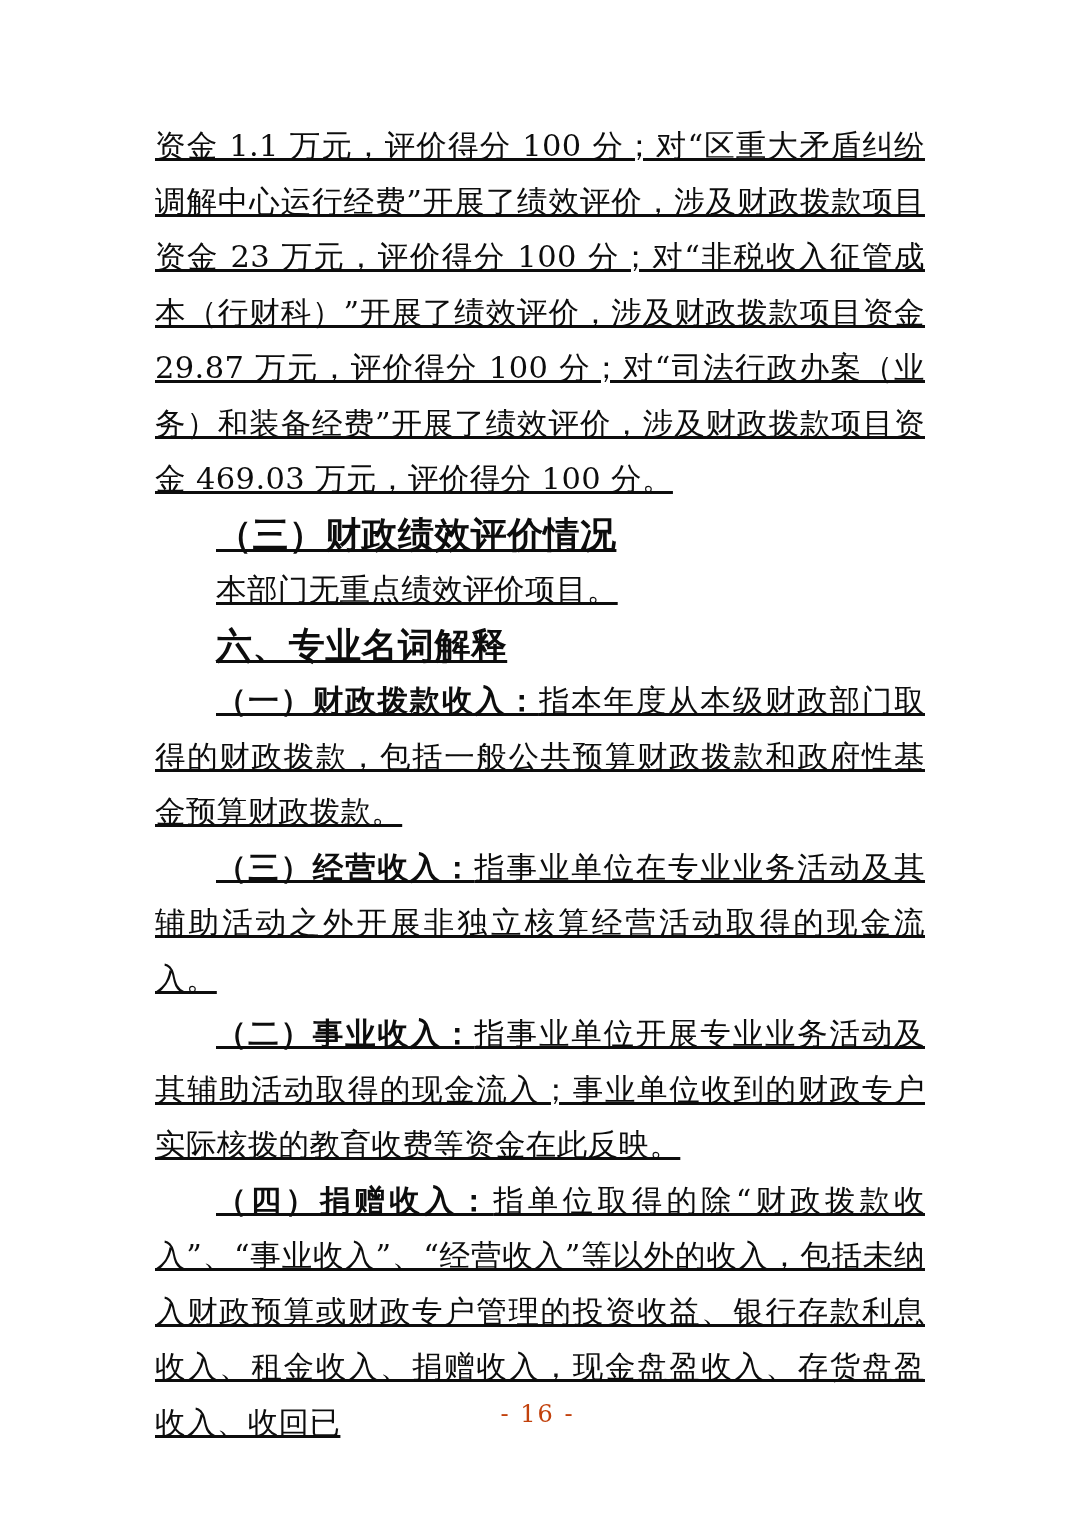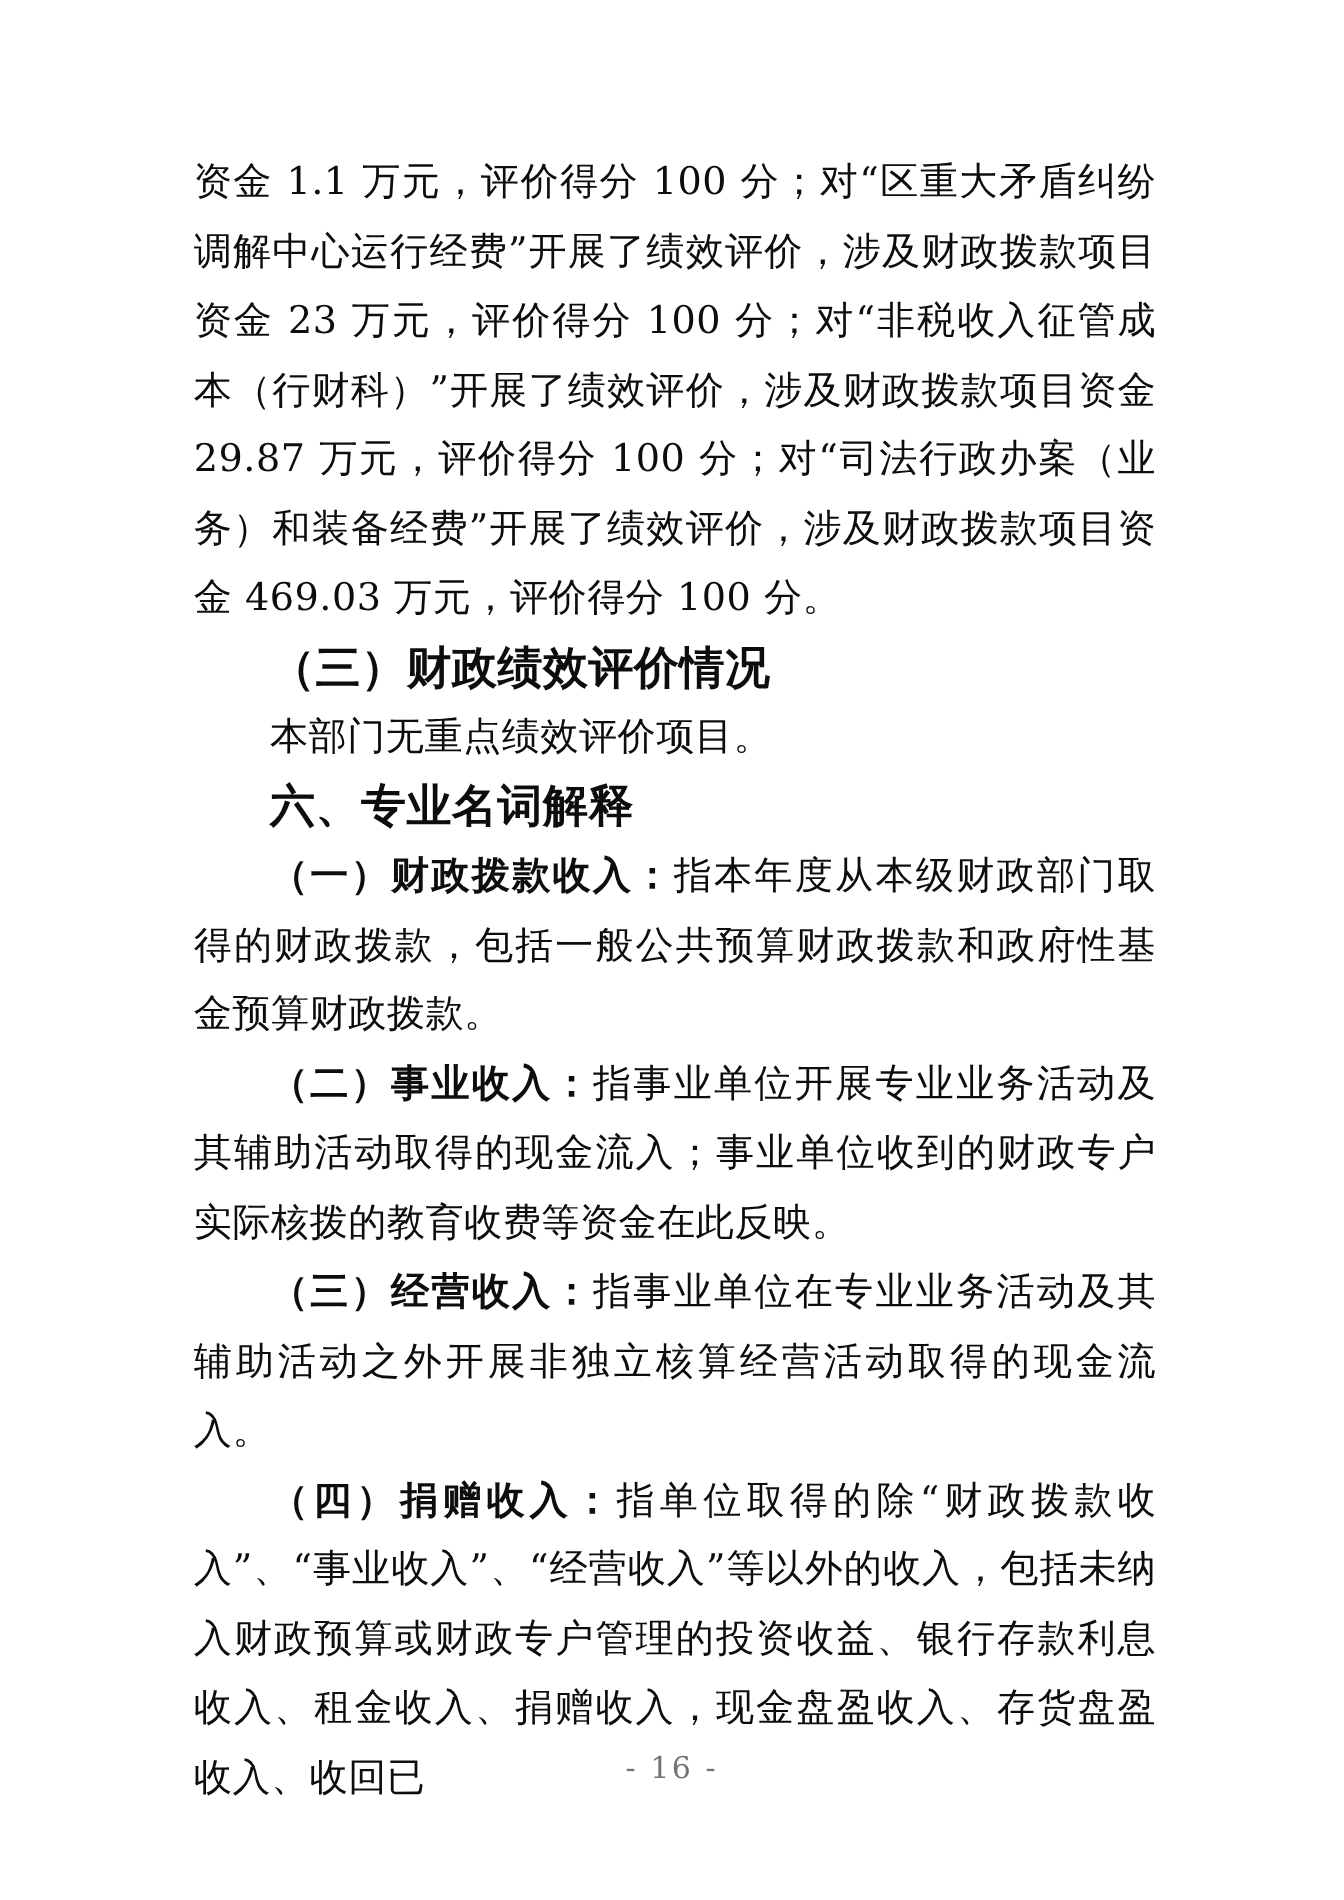--- a/index.html
+++ b/index.html
@@ -24,20 +24,21 @@
     top: 118px;
     width: 770px;
   }
   p {
     margin: 0;
     font-size: 30.5px;
     line-height: 55.5px;
     text-align: justify;
     text-justify: inter-ideograph;
     letter-spacing: 0.4px;
+    text-decoration: underline;
   }
   p.indent {
     text-indent: 61px;
   }
   .heading {
     margin: 0;
     font-size: 36px;
     line-height: 55.5px;
     font-weight: bold;
     text-indent: 61px;
@@ -49,42 +50,42 @@
     margin-bottom: 0px;
   }
   .footer {
     position: absolute;
     left: 0;
     right: 0;
     top: 1400px;
     text-align: center;
     font-size: 24px;
     font-family: "DejaVu Serif", "Liberation Serif", serif;
-    color: #737373;
+    color: #c2410c;
     letter-spacing: 2px;
   }
 </style>
 </head>
 <body>
 
 <div class="page">
   <div class="content">
 
     <p class="block">资金 1.1 万元，评价得分 100 分；对“区重大矛盾纠纷调解中心运行经费”开展了绩效评价，涉及财政拨款项目资金 23 万元，评价得分 100 分；对“非税收入征管成本（行财科）”开展了绩效评价，涉及财政拨款项目资金 29.87 万元，评价得分 100 分；对“司法行政办案（业务）和装备经费”开展了绩效评价，涉及财政拨款项目资金 469.03 万元，评价得分 100 分。</p>
 
     <p class="heading block">（三）财政绩效评价情况</p>
 
     <p class="indent block">本部门无重点绩效评价项目。</p>
 
     <p class="heading block">六、专业名词解释</p>
 
     <p class="indent block"><span class="subhead-inline">（一）财政拨款收入：</span><span>指本年度从本级财政部门取得的财政拨款，包括一般公共预算财政拨款和政府性基金预算财政拨款。</span></p>
 
+    <p class="indent block"><span class="subhead-inline">（三）经营收入：</span><span>指事业单位在专业业务活动及其辅助活动之外开展非独立核算经营活动取得的现金流入。</span></p>
+
     <p class="indent block"><span class="subhead-inline">（二）事业收入：</span><span>指事业单位开展专业业务活动及其辅助活动取得的现金流入；事业单位收到的财政专户实际核拨的教育收费等资金在此反映。</span></p>
-
-    <p class="indent block"><span class="subhead-inline">（三）经营收入：</span><span>指事业单位在专业业务活动及其辅助活动之外开展非独立核算经营活动取得的现金流入。</span></p>
 
     <p class="indent block"><span class="subhead-inline">（四）捐赠收入：</span><span>指单位取得的除“财政拨款收入”、“事业收入”、“经营收入”等以外的收入，包括未纳入财政预算或财政专户管理的投资收益、银行存款利息收入、租金收入、捐赠收入，现金盘盈收入、存货盘盈收入、收回已</span></p>
 
   </div>
 
   <div class="footer">- 16 -</div>
 </div>
 
 </body></html>

